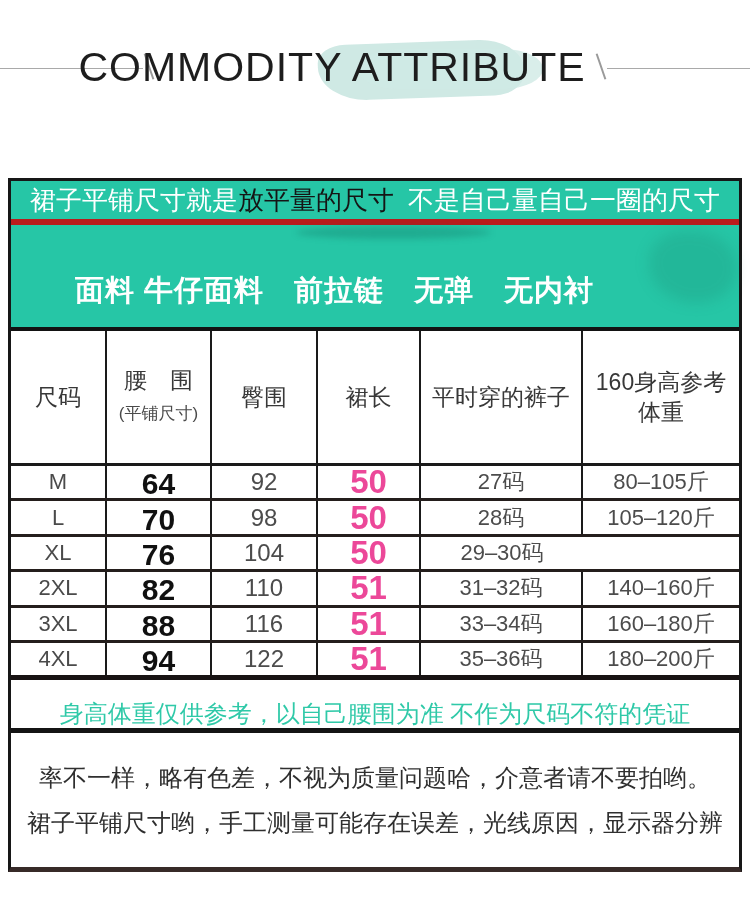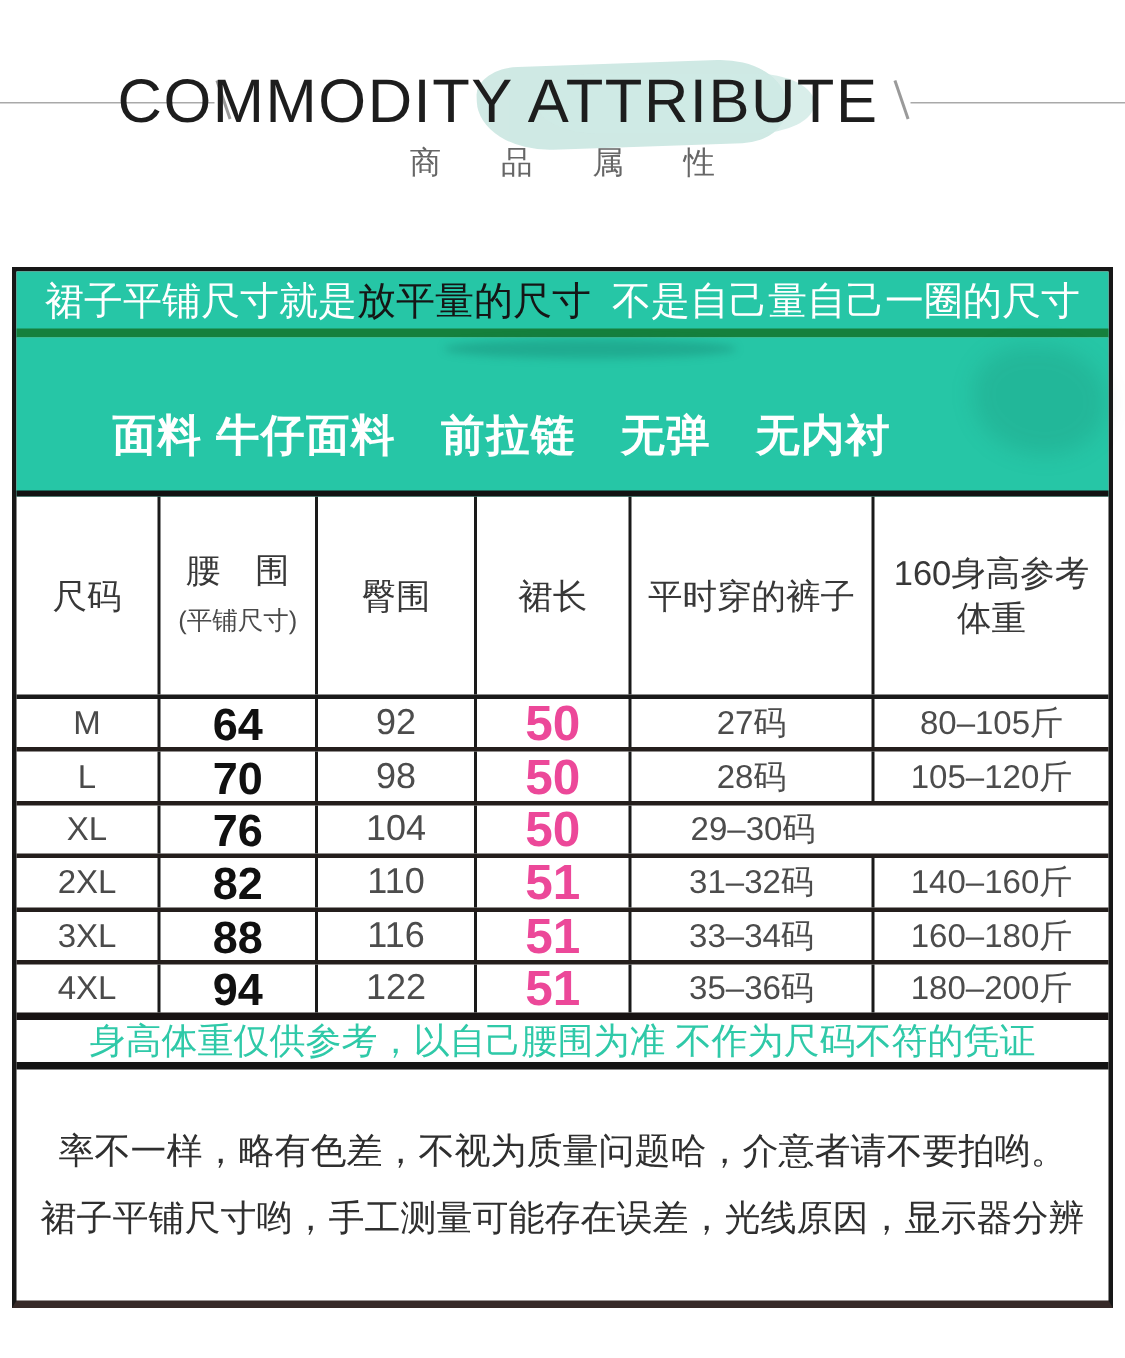--- a/index.html
+++ b/index.html
@@ -26,21 +26,21 @@
          border-radius:40px/20px;transform:rotate(2deg);opacity:.8;}
   .title{position:absolute;left:0;top:44px;width:664px;text-align:center;font-size:41px;font-weight:300;
          letter-spacing:1px;color:#1d1d1d;white-space:nowrap;}
   .subtitle{position:absolute;left:0;top:94px;width:750px;text-align:center;font-size:21px;color:#666;
          letter-spacing:17px;text-indent:17px;}
 
   
   .panel{position:absolute;left:8px;top:178px;width:734px;height:694px;background:#fff;
          border:3px solid var(--border_dark);border-bottom:5px solid #372a28;display:flex;flex-direction:column;}
 
-  .banner{height:44px;flex:none;background:var(--teal);border-bottom:6px solid #15803d;
+  .banner{height:44px;flex:none;background:var(--teal);border-bottom:6px solid #b91c1c;
           display:flex;align-items:center;justify-content:center;font-size:26px;white-space:nowrap;}
   .banner .w{color:#ffffff;}
   .banner .b{color:#151515;}
   .banner .w2{color:#ffffff;margin-left:14px;}
 
   .fabric{height:106px;flex:none;background:var(--teal);border-bottom:4px solid #121212;position:relative;
           display:flex;align-items:flex-end;padding:0 0 16px 64px;}
   .fabric-text{color:#fff;font-size:29px;font-weight:bold;letter-spacing:1px;white-space:nowrap;}
   .smudge1{position:absolute;left:285px;top:1px;width:195px;height:13px;background:rgba(16,105,90,.28);
            border-radius:50%;filter:blur(3px);}
@@ -57,36 +57,35 @@
   .cell:last-child{border-right:none;}
   .thead .cell{font-size:23px;color:#383838;line-height:30px;}
   .thead .sub{font-size:17px;color:#4a4a4a;margin-top:4px;}
   .c-size{font-size:22px;color:#4a4a4a;}
   .c-waist{font-size:30px;font-weight:700;color:#101010;padding-top:4px;}
   .c-hip{font-size:24px;color:#4c4c4c;}
   .c-len{font-size:33px;font-weight:700;color:#ec4899;}
   .c-pants,.c-weight{font-size:22px;color:#4c4c4c;}
 
   .notice{height:33px;flex:none;border-bottom:5px solid #141414;display:flex;align-items:center;
-          justify-content:center;color:var(--notice_text);font-size:24px;white-space:nowrap;}
+          justify-content:center;color:var(--notice_text);font-size:24px;white-space:nowrap;margin-top:20px;}
 
   .disclaimer{flex:1;display:flex;flex-direction:column;justify-content:center;align-items:center;
           font-size:24px;color:#2f2f2f;line-height:45px;}
 </style>
 </head>
 <body>
 
 <div class="hdr">
   <div class="hline l"></div>
   <div class="tick l"></div>
   <div class="brush"></div>
   <div class="title">COMMODITY ATTRIBUTE</div>
   <div class="tick r"></div>
   <div class="hline r"></div>
-  <div class="subtitle">商 品 属 性</div>
 </div>
 
 <div class="panel">
 
   <div class="banner">
     <span class="w">裙子平铺尺寸就是</span>
       <span class="b">放平量的尺寸</span>
       <span class="w2">不是自己量自己一圈的尺寸</span>
   </div>
 

